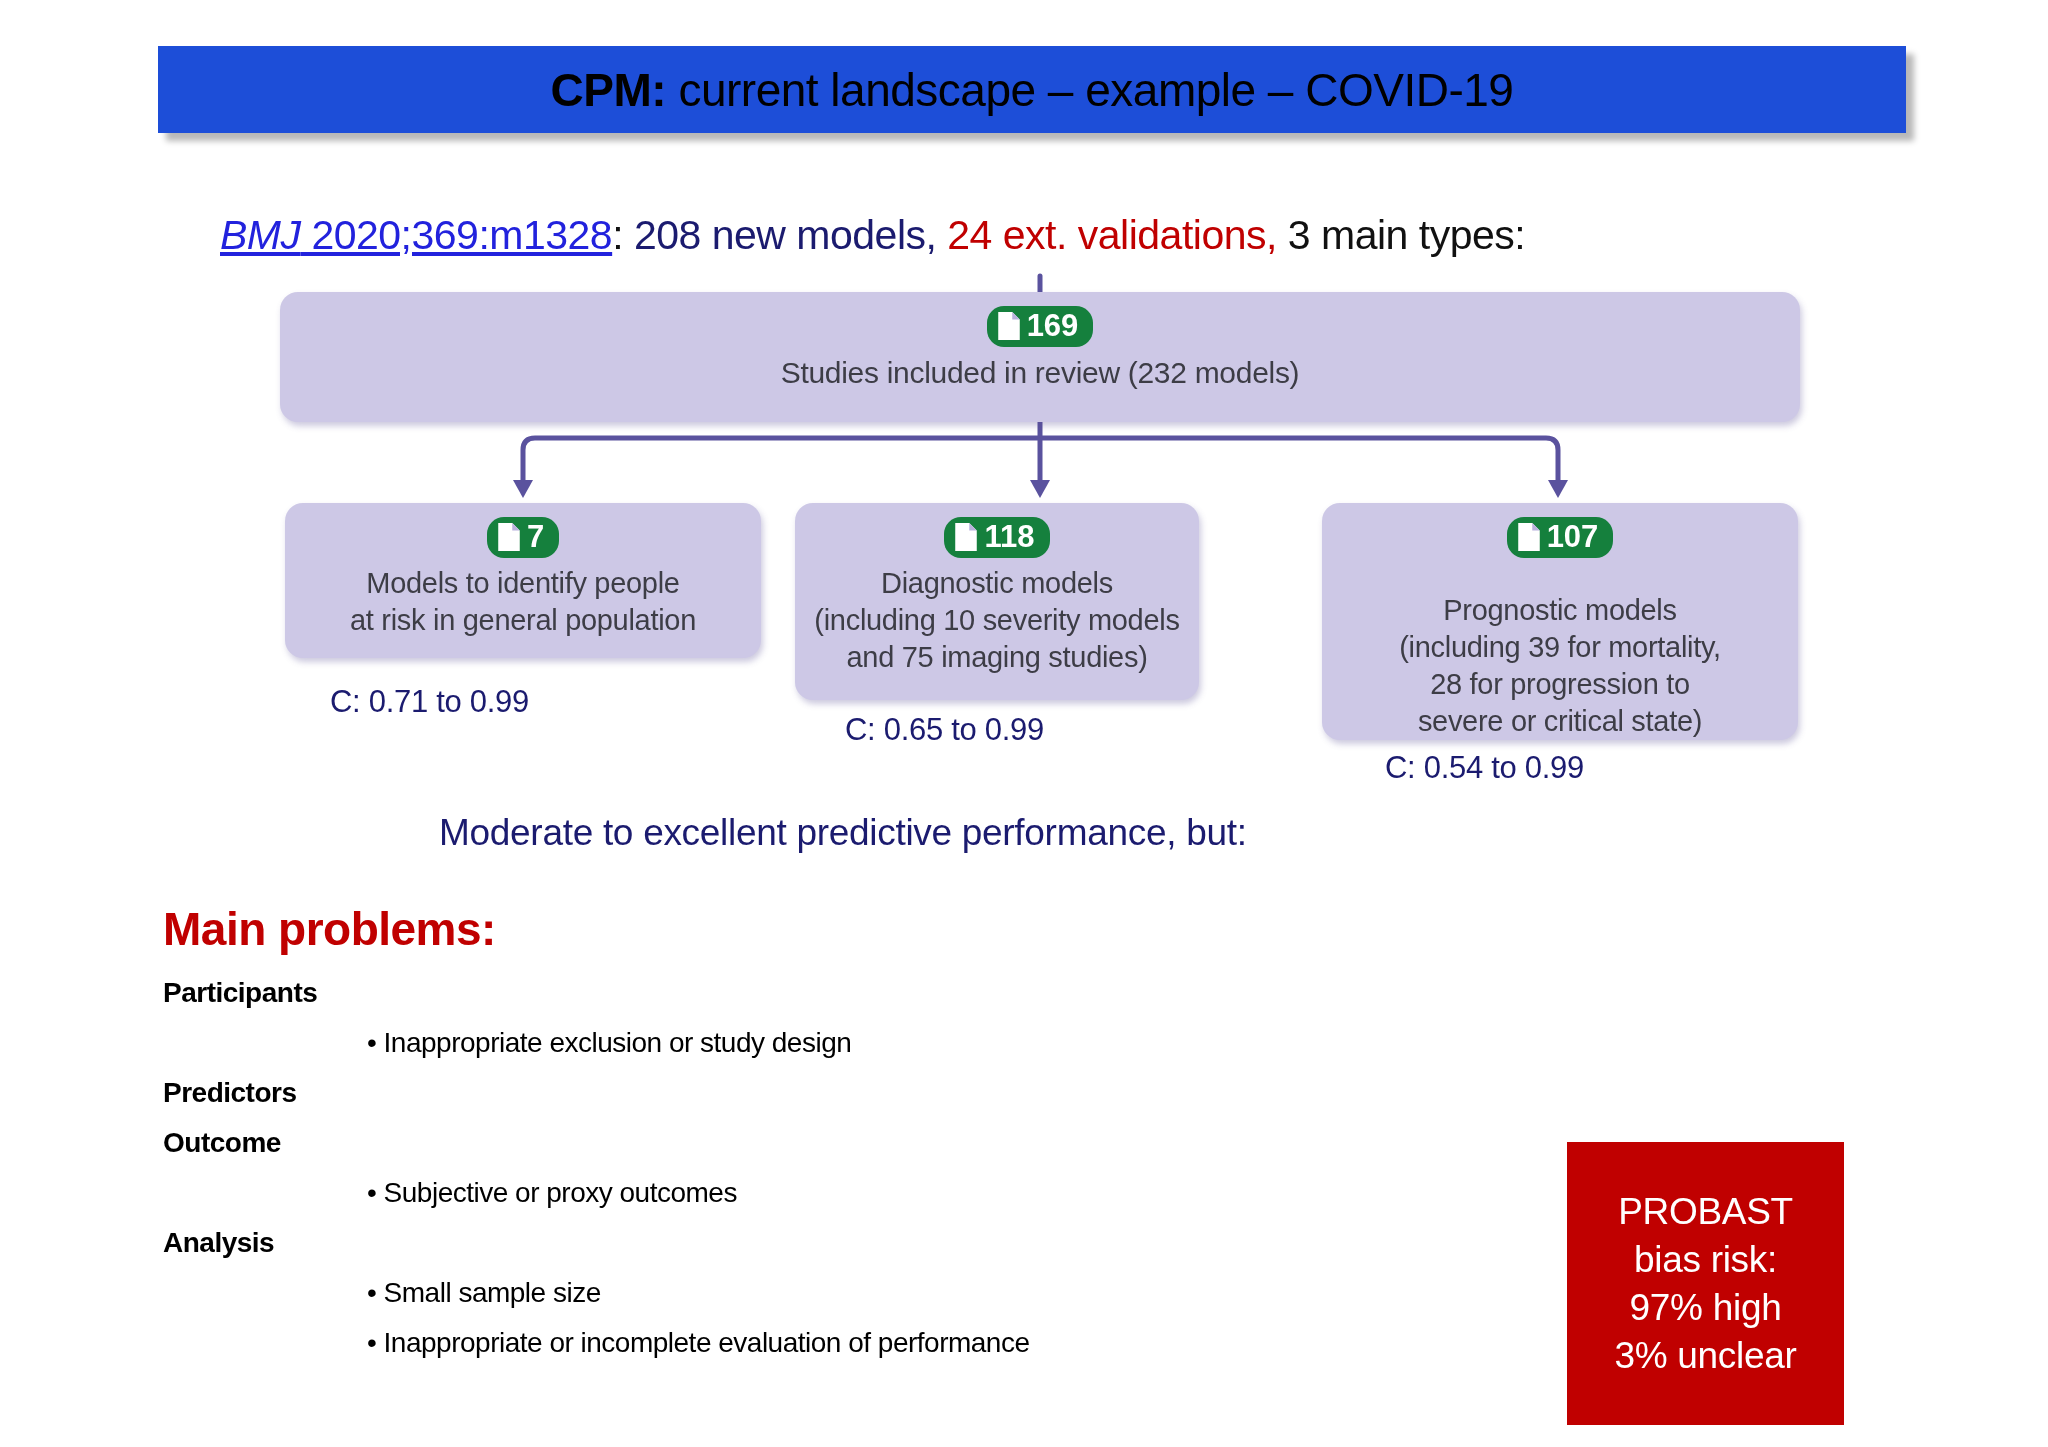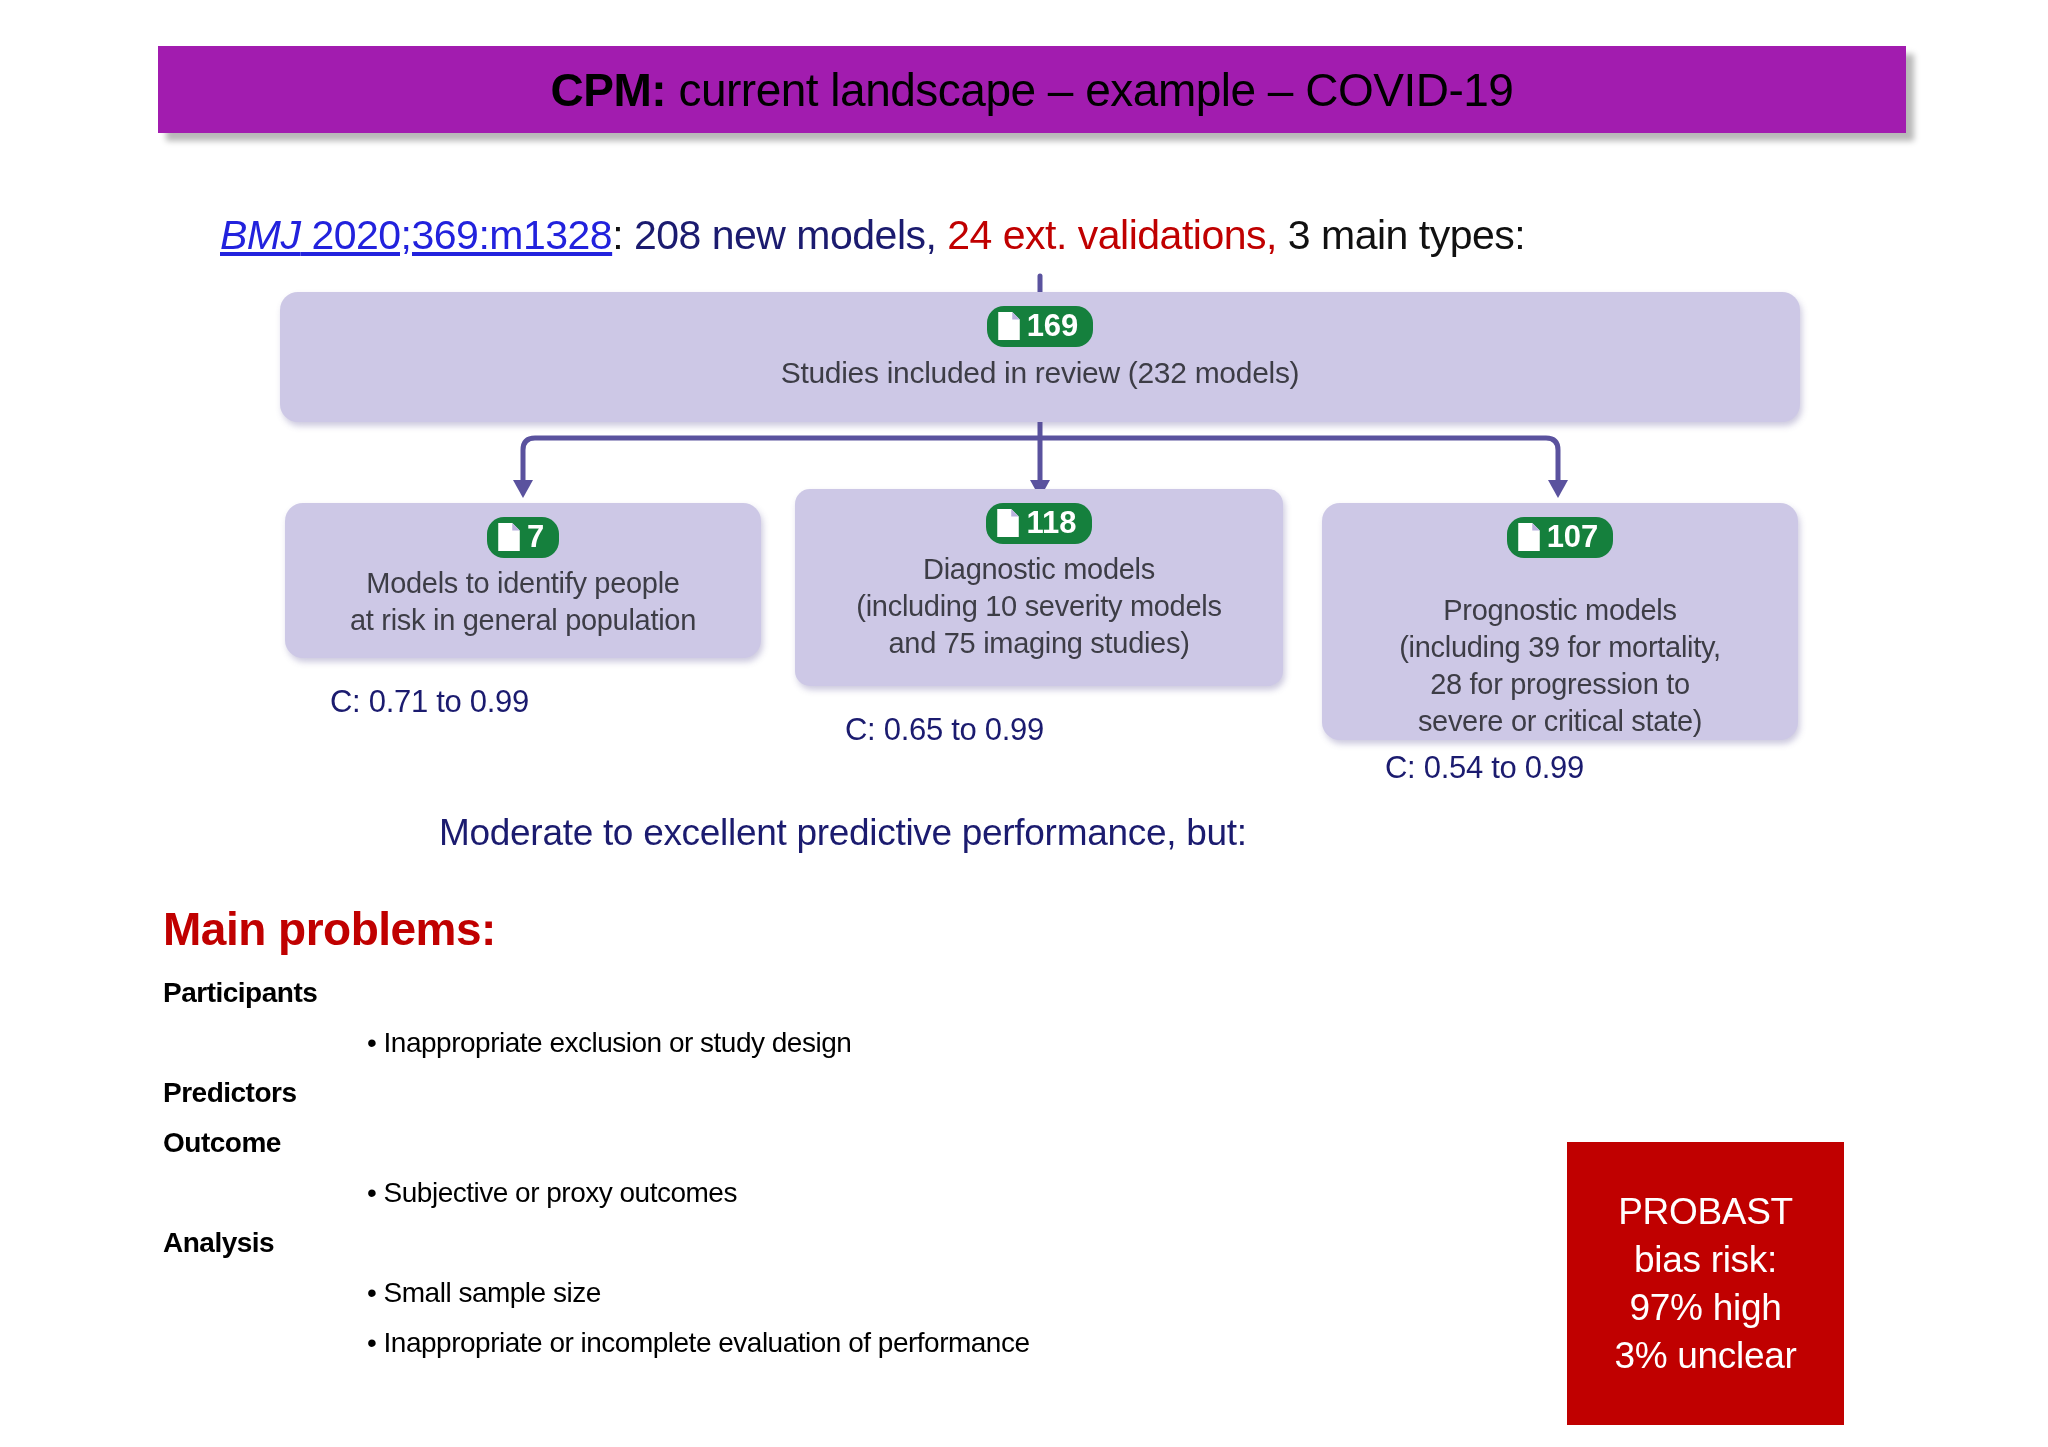--- a/index.html
+++ b/index.html
@@ -3,21 +3,21 @@
 <meta charset="utf-8">
 <style>
   html,body{margin:0;padding:0;background:#ffffff;}
   #slide{
     position:relative;width:2048px;height:1447px;background:#ffffff;overflow:hidden;
     font-family:"Liberation Sans",sans-serif;color:#000;
   }
   
   .banner{
     position:absolute;left:158px;top:46px;width:1748px;height:87px;
-    background:#a21caf;display:flex;align-items:center;justify-content:center;
+    background:#1d4ed8;display:flex;align-items:center;justify-content:center;
     box-shadow:8px 8px 6px rgba(0,0,0,0.28);
   }
   .banner .t{font-size:46px;letter-spacing:-0.5px;white-space:pre;}
   .banner .t b{font-weight:bold;}
   
   .citation{position:absolute;left:180px;top:212px;font-size:41px;letter-spacing:-0.5px;white-space:nowrap;margin-left:40px;}
   .citation .link{color:#2222dd;text-decoration:underline;cursor:pointer;}
   .citation .link i{font-style:italic;}
   .citation .navy{color:#1b1b6f;}
   .citation .red{color:#c00000;}
@@ -34,21 +34,21 @@
     background:#15803d;color:#fff;font-weight:bold;font-size:31px;
     padding:4px 15px 6px 11px;border-radius:17px;line-height:1;
   }
   .fbox .label{
     margin-top:7px;font-size:29px;line-height:37px;color:#3d3d46;
     text-align:center;white-space:pre-line;letter-spacing:-0.3px;
   }
   .fbox-root{left:280px;top:292px;width:1520px;height:130px;}
   .fbox-root .label{font-size:30px;}
   .fbox-c0{left:285px;top:503px;width:476px;height:155px;}
-  .fbox-c1{left:795px;top:489px;width:488px;height:197px;border-radius:15px;}
+  .fbox-c1{left:795px;top:503px;width:404px;height:197px;}
   .fbox-c2{left:1322px;top:503px;width:476px;height:237px;justify-content:space-between;}
   .cval{position:absolute;font-size:31px;color:#1b1b6f;letter-spacing:-0.3px;white-space:nowrap;z-index:2;}
   .cval0{left:330px;top:684px;}
   .cval1{left:845px;top:712px;}
   .cval2{left:1385px;top:750px;}
   
   .note{position:absolute;left:439px;top:812px;font-size:37px;color:#1b1b6f;letter-spacing:-0.3px;white-space:nowrap;}
   .problems-heading{position:absolute;left:163px;top:902px;font-size:46px;font-weight:bold;color:#c00000;letter-spacing:-0.5px;}
   .problems{position:absolute;left:163px;top:968px;width:1380px;font-size:28px;letter-spacing:-0.5px;}
   .problems .row{height:50px;line-height:50px;white-space:nowrap;}

